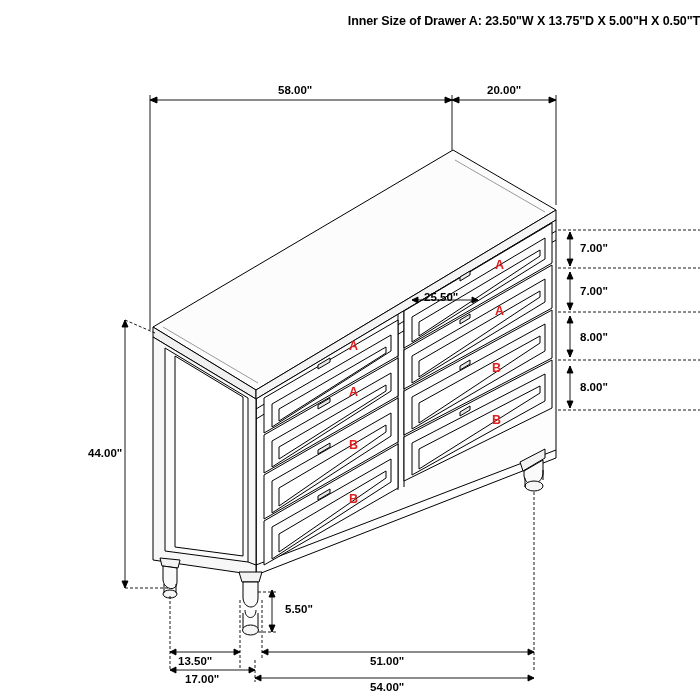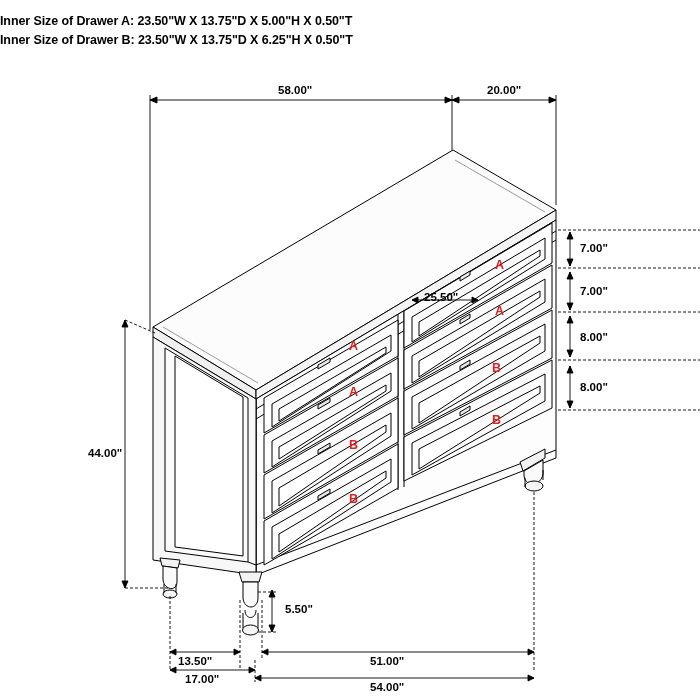--- a/index.html
+++ b/index.html
@@ -12,21 +12,21 @@
     width: 700px;
     height: 700px;
     background: #ffffff;
     font-family: "Liberation Sans", sans-serif;
     overflow: hidden;
   }
   .hdr {
     position: absolute;
     left: 0;
     width: 700px;
-    text-align: left;
+    text-align: right;
     font-size: 12.5px;
     font-weight: bold;
     color: #000000;
     letter-spacing: -0.1px;
   }
   #hdr1 { top: 14px; }
   #hdr2 { top: 33px; }
 
   svg#drawing {
     position: absolute;
@@ -47,21 +47,20 @@
     color: #e02020;
     white-space: nowrap;
   }
 </style>
 </head>
 <body>
 
 <div id="page">
 
   <div class="hdr" id="hdr1">Inner Size of Drawer A: 23.50"W X 13.75"D X 5.00"H X 0.50"T</div>
-  <div class="hdr" id="hdr2">Inner Size of Drawer B: 23.50"W X 13.75"D X 6.25"H X 0.50"T</div>
 
   <svg id="drawing" width="700" height="700" viewBox="0 0 700 700">
     <g stroke="#000000" fill="none" stroke-width="1">
 
       <g>
         <path d="M153 327 L453 150 L556 210 L256 390 Z" fill="#fcfcfc"></path>
         <path d="M153 327 L153 337 L256 399 L256 390 Z" fill="#f0f0f0"></path>
         <path d="M256 390 L256 399 L556 220 L556 210 Z" fill="#f4f4f4"></path>
         <path d="M455 160 L545 212" stroke="#999"></path>
         <path d="M163 327 L258 383" stroke="#999"></path>

